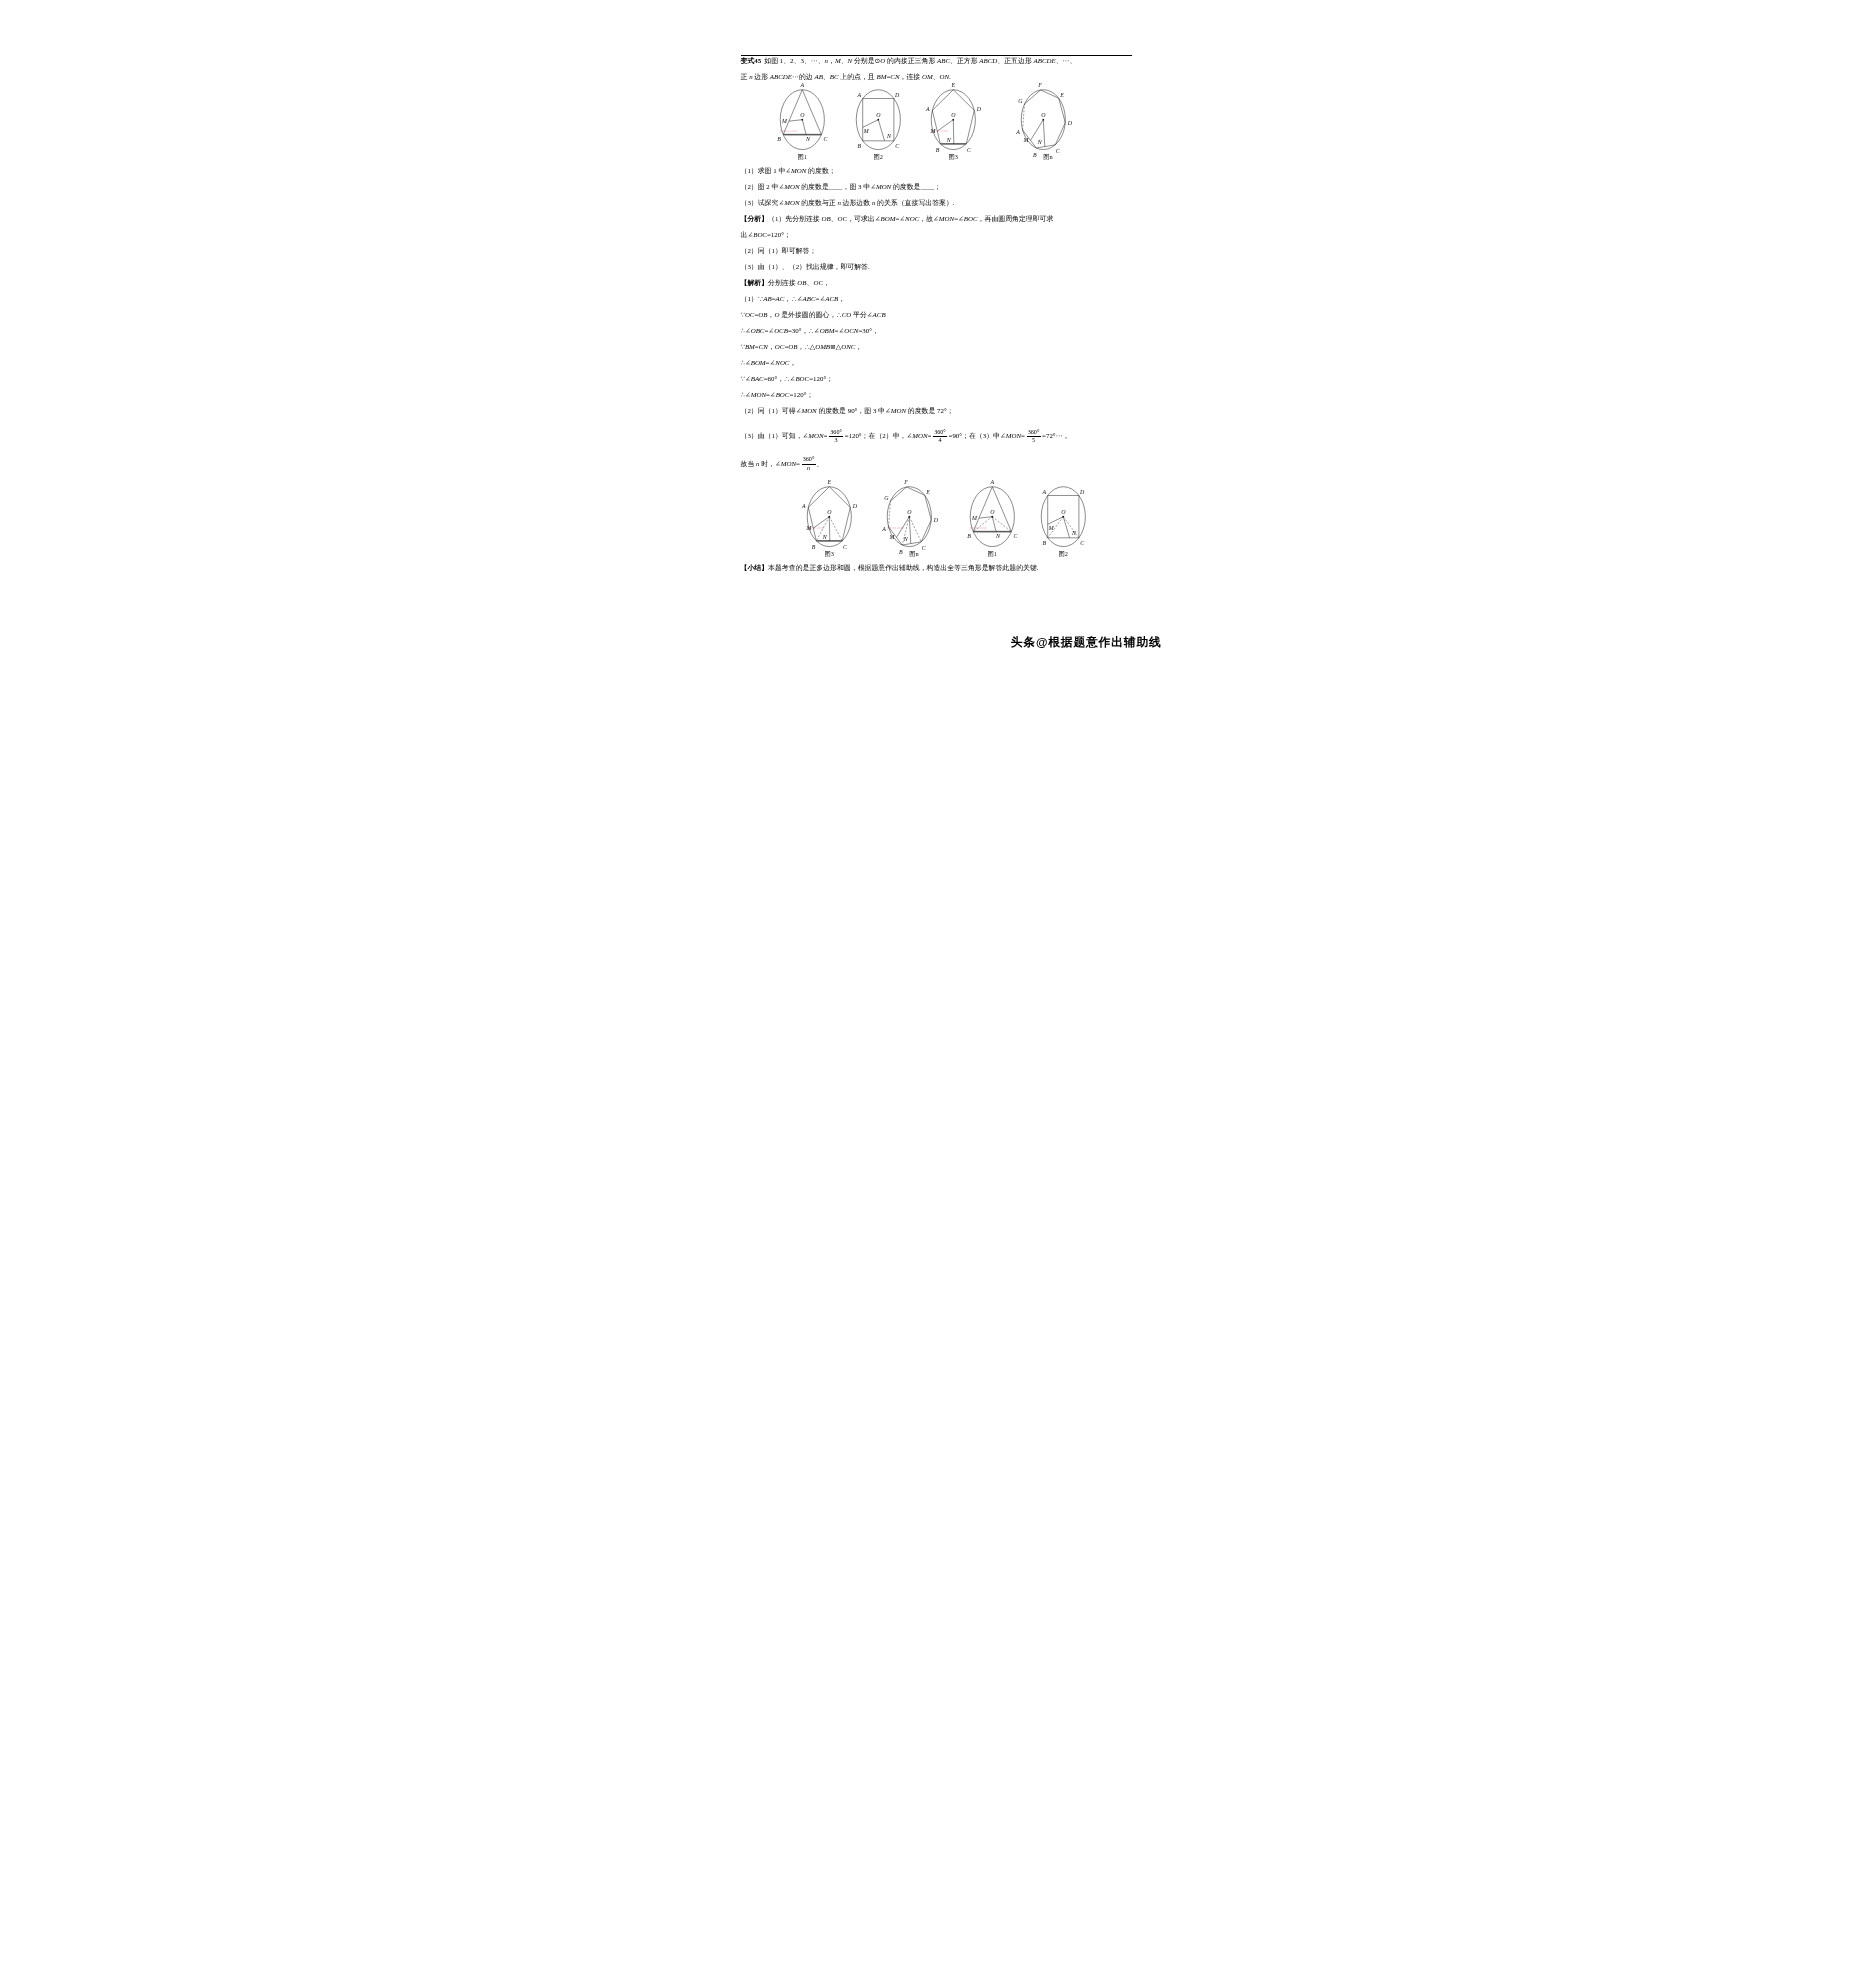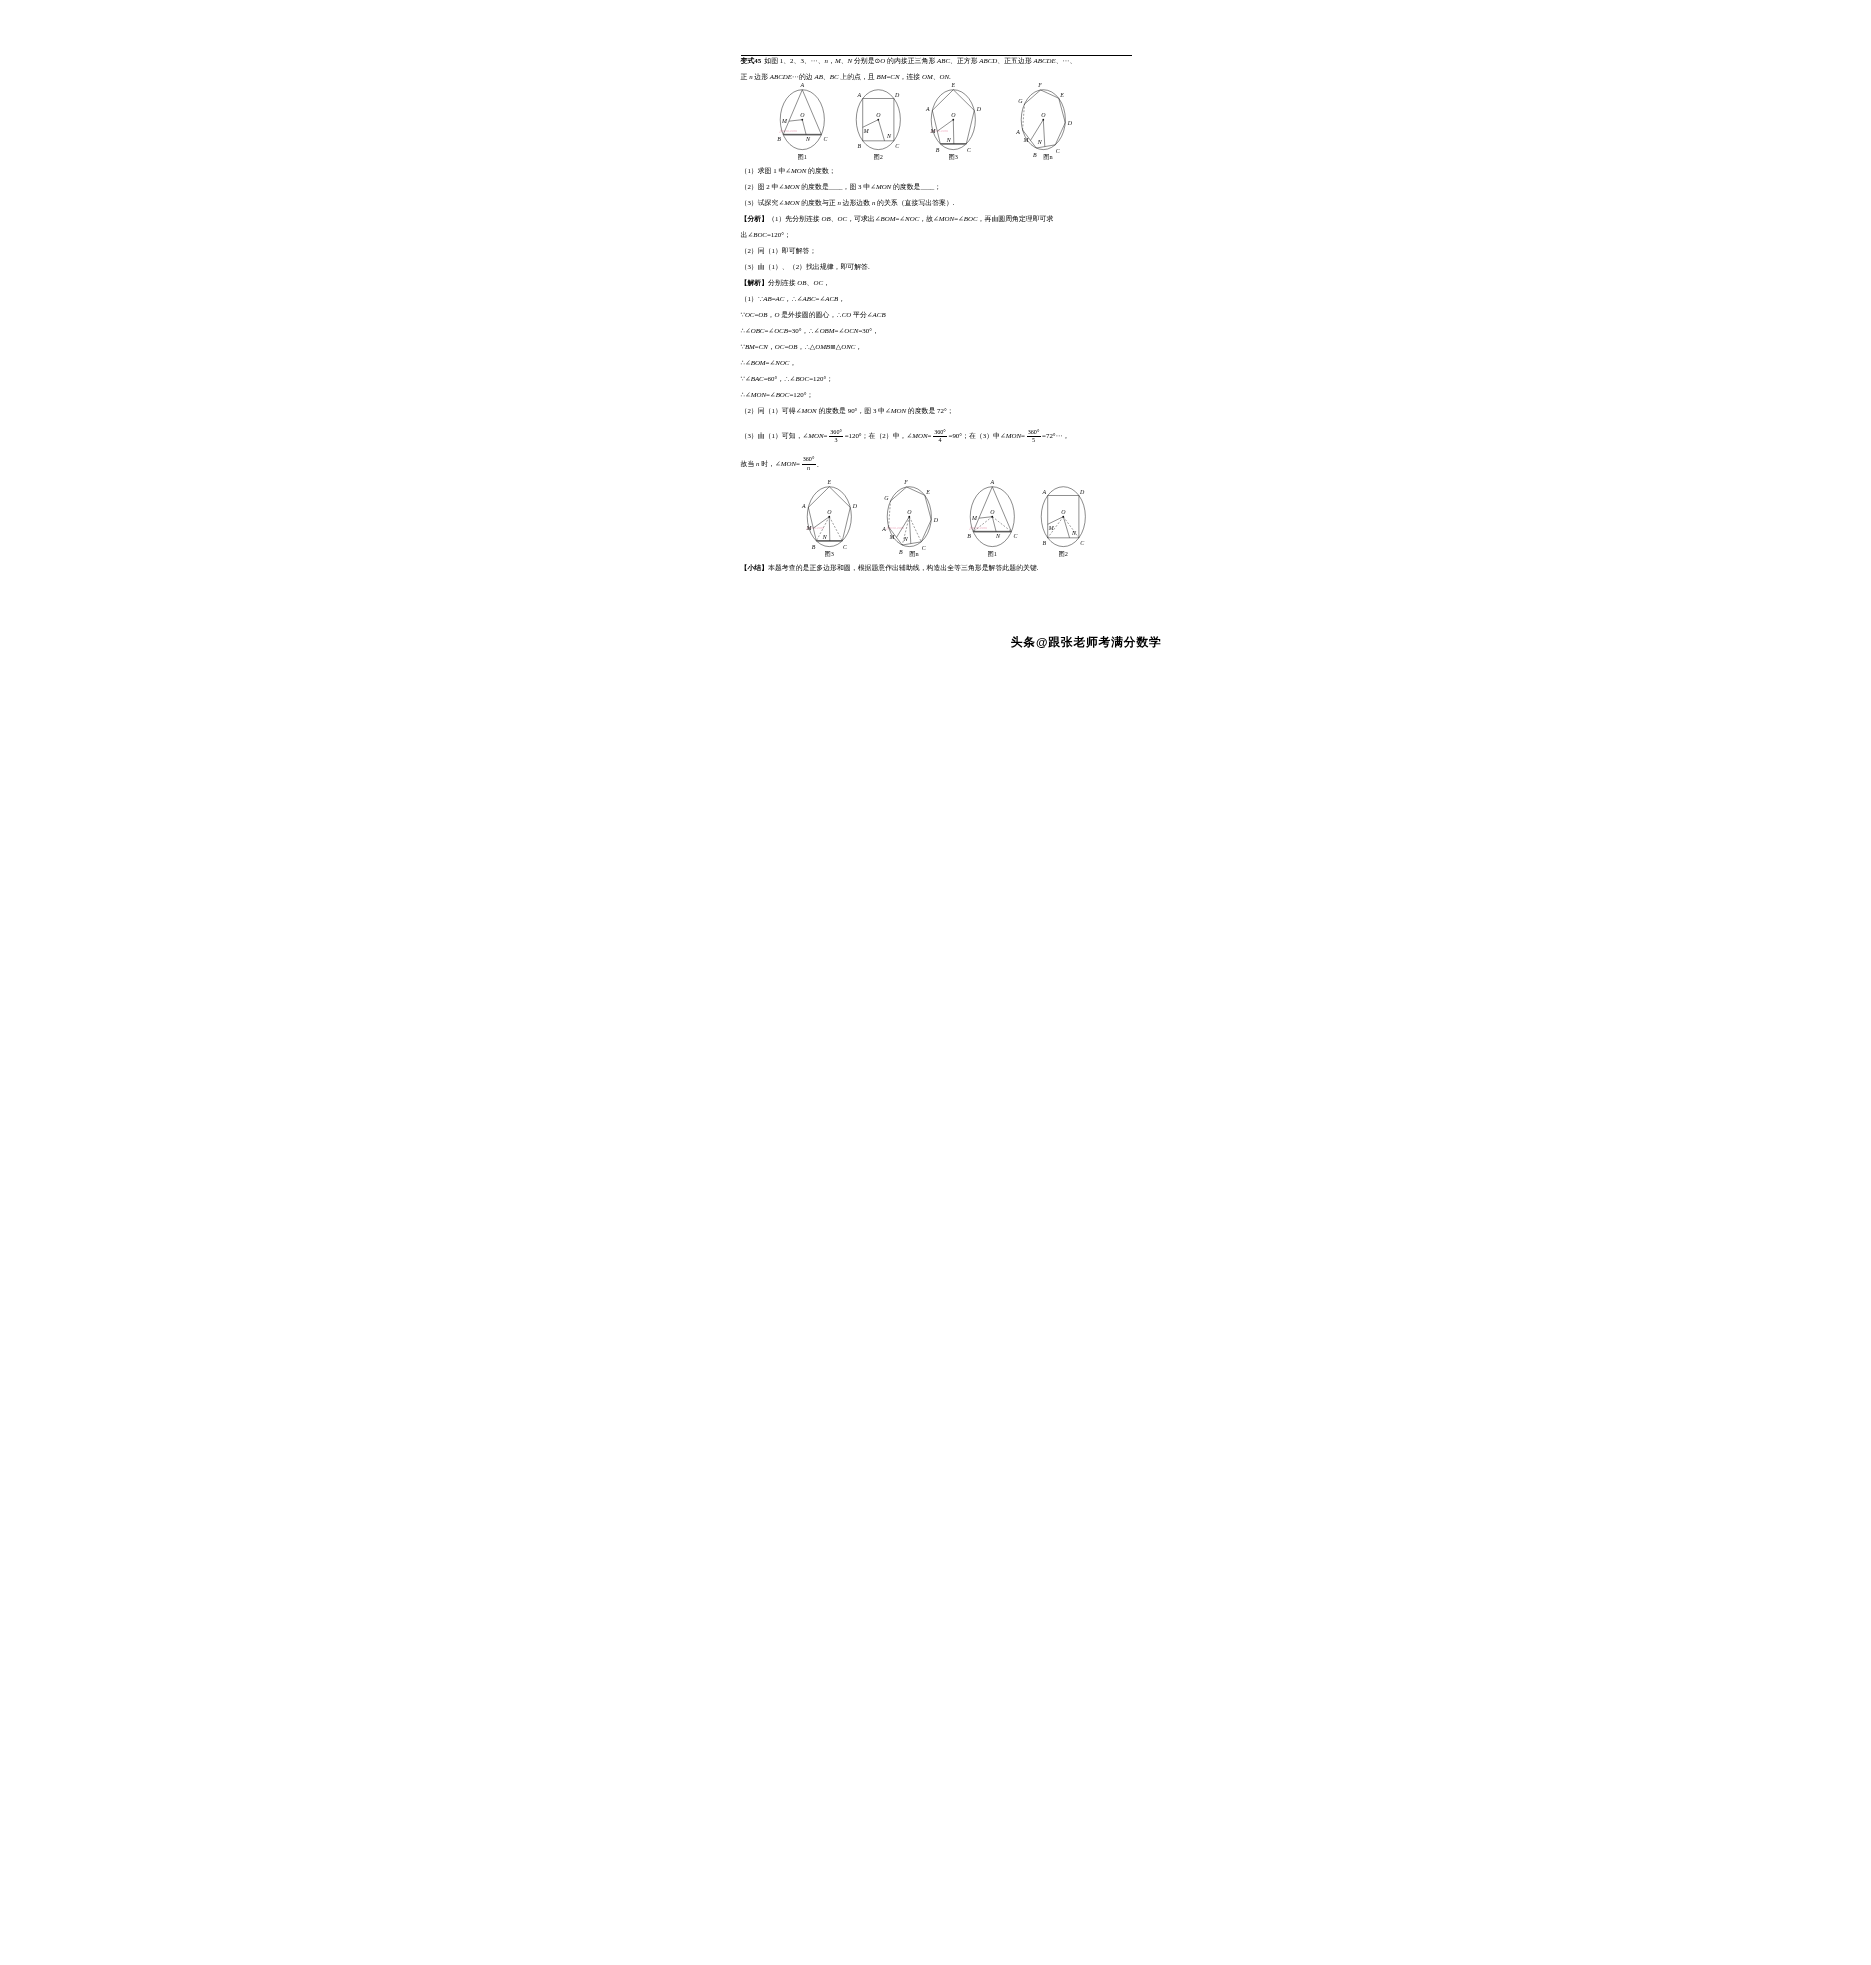--- a/index.html
+++ b/index.html
@@ -283,15 +283,15 @@
             <text x="118.83919189857865" y="135.74011537017762" font-size="15" text-anchor="middle" fill="#101010" font-style="italic">N</text>
             <text x="92" y="188" font-size="16" text-anchor="middle" fill="#101010">图2</text>
           </svg>
         </div>
     </div>
 
     <p class="line mt42"><b class="blabel2 math">【小结】</b><span class="math">本题考查的是正多边形和圆，根据题意作出辅助线，构造出全等三角形是解答此题的关键.</span></p>
 
   </div>
 
-  <div class="footer math">头条@跟张老师考满分数学</div>
+  <div class="footer math">头条@根据题意作出辅助线</div>
 </div>
 
 
 </body></html>

